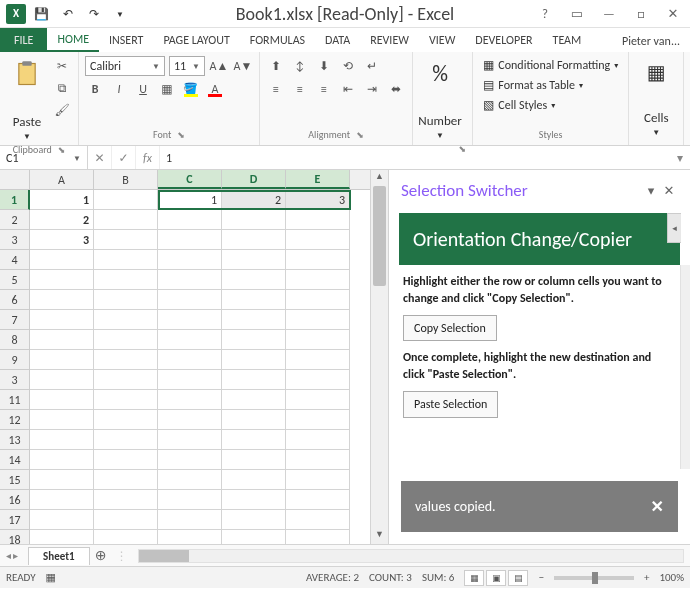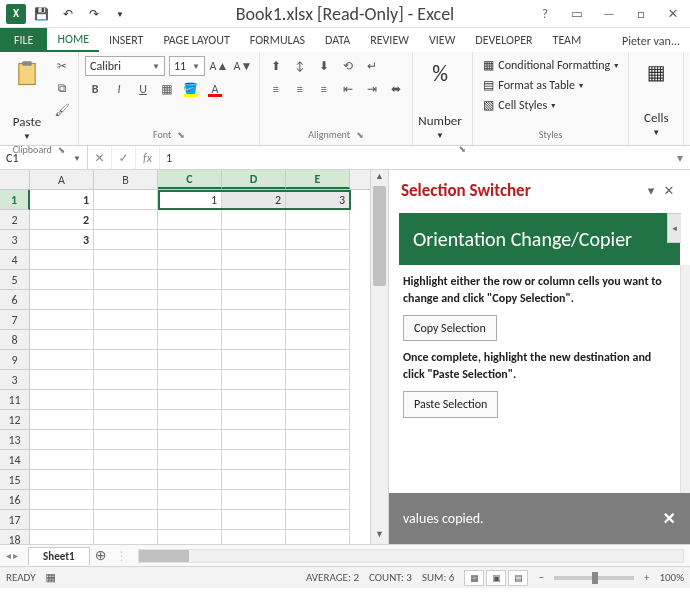--- a/index.html
+++ b/index.html
@@ -63,30 +63,30 @@
 .cell.b { font-weight: bold; }
 .active-outline { position: absolute; border: 2px solid #217346; pointer-events: none; }
 
 .vscroll { width: 18px; background: #f0f0f0; border-left: 1px solid #d4d4d4; position: relative; }
 .vscroll .thumb { position: absolute; top: 16px; left: 2px; right: 2px; height: 100px; background: #c1c1c1; border-radius: 2px; }
 .vscroll .arr { position: absolute; left: 0; right: 0; height: 16px; text-align: center; font-size: 9px; color: #666; }
 
 
 .taskpane { width: 302px; border-left: 1px solid #d4d4d4; display: flex; flex-direction: column; background: #fff; }
 .tp-header { padding: 10px 12px 6px; display: flex; align-items: center; }
-.tp-title { font-size: 17px; color: #b91c1c; font-weight: 700; flex: 1; }
+.tp-title { font-size: 17px; color: #8b5cf6; font-weight: 400; flex: 1; }
 .tp-ctrl { width: 18px; font-size: 13px; color: #666; cursor: pointer; text-align: center; }
 .tp-panel { margin: 6px 10px 0; background: #217346; color: #fff; padding: 14px 14px; font-size: 20px; font-weight: 300; line-height: 1.2; position: relative; }
 .tp-tab { position: absolute; right: -1px; top: 0; width: 14px; height: 30px; background: #e8e8e8; border: 1px solid #ccc; border-right: none; cursor: pointer; display:flex; align-items:center; justify-content:center; font-size:9px; color:#666;}
 .tp-body { padding: 8px 14px; font-size: 12px; color: #222; line-height: 1.4; overflow:hidden; }
 .tp-body strong { font-weight: bold; }
 .tp-button { display: inline-block; border: 1px solid #ababab; background: #f9f9f9; padding: 4px 10px; margin: 8px 0; font-size: 12px; cursor: pointer; }
 .tp-scroll { width: 16px; background: #f0f0f0; border-left: 1px solid #e1e1e1; }
 .tp-content-row { display:flex; flex:1; overflow:hidden;}
-.tp-toast { background: #7d7d7d; color: #fff; padding: 16px 14px; font-size: 14px; display: flex; align-items: center; margin: 0; }
+.tp-toast { background: #7d7d7d; color: #fff; padding: 16px 14px; font-size: 14px; display: flex; align-items: center; margin: 12px; }
 .tp-toast-close { margin-left: auto; font-size: 16px; cursor: pointer; font-weight:bold; }
 
 
 .sheet-bar { height: 22px; border-top: 1px solid #d4d4d4; display: flex; align-items: center; background: #f9f9f9; }
 .sheet-nav { display: flex; gap: 2px; padding: 0 6px; }
 .sheet-nav span { font-size: 10px; color: #888; cursor: pointer; }
 .sheet-tab { background: #fff; border: 1px solid #ccc; border-bottom: none; padding: 2px 14px; font-size: 11px; font-weight: bold; cursor: pointer; margin-left: 4px; }
 .sheet-add { width: 22px; text-align: center; font-size: 14px; color: #666; cursor: pointer; }
 .hscroll { flex: 1; height: 14px; margin: 0 6px; background: #f0f0f0; border: 1px solid #e1e1e1; position: relative; }
 .hscroll .thumb { position: absolute; left: 0; top: 0; bottom: 0; width: 50px; background: #c1c1c1; }

